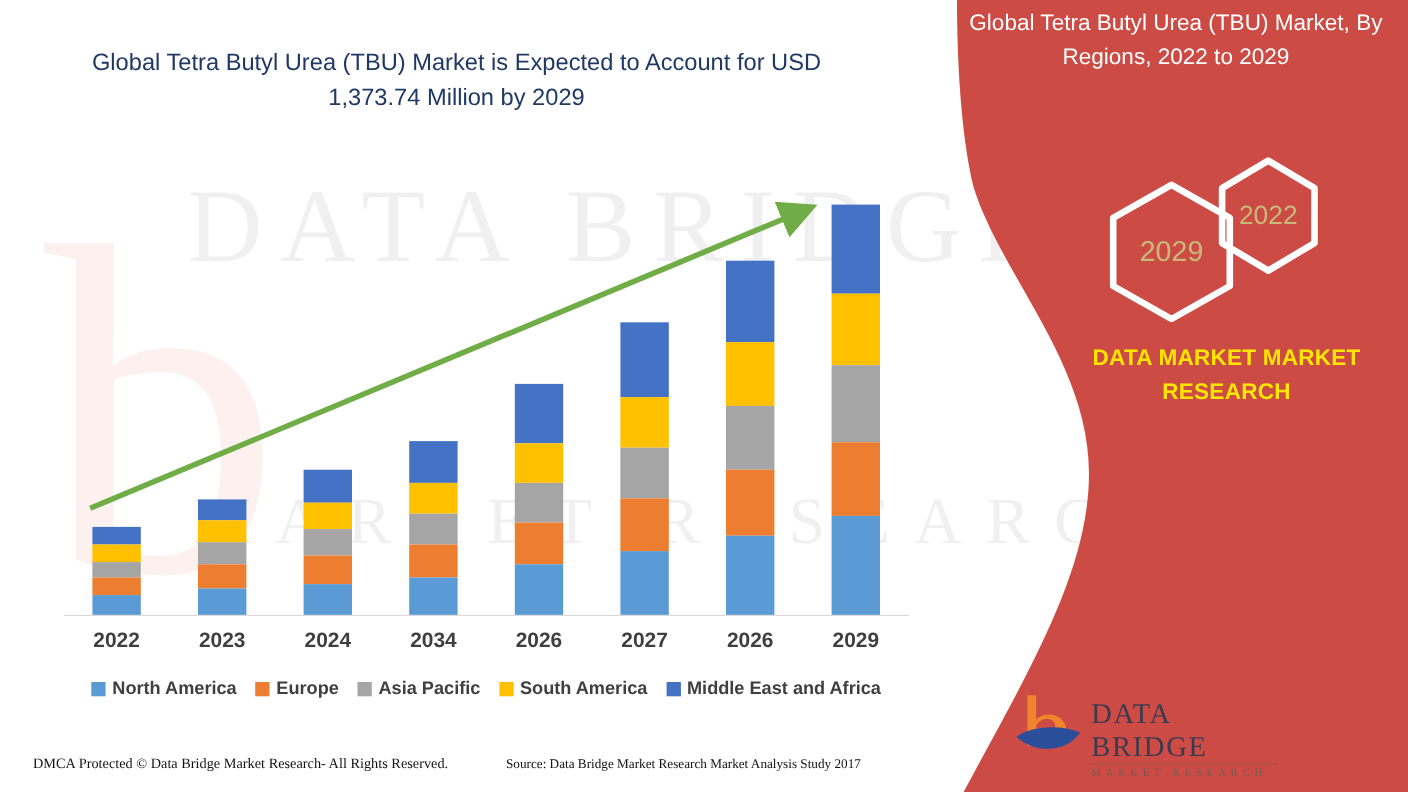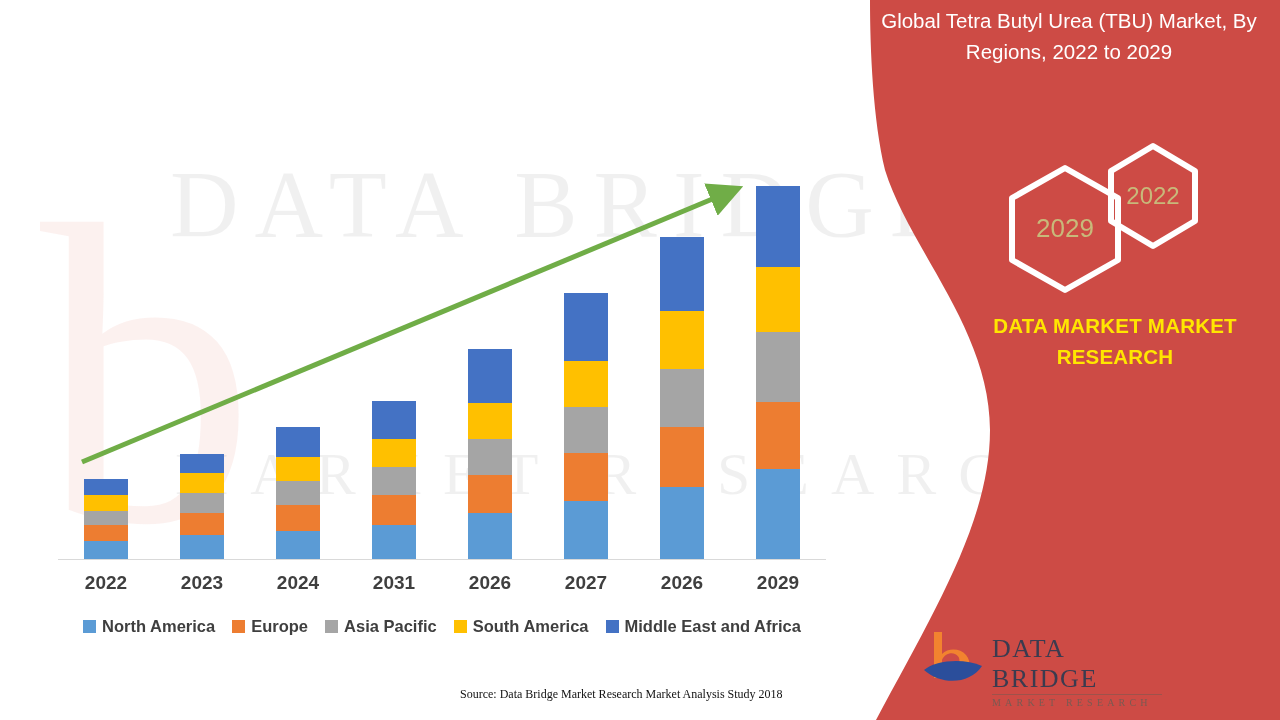--- a/index.html
+++ b/index.html
@@ -144,20 +144,21 @@
 </style>
 </head>
 <body>
 
 <div id="canvas">
 
   <div id="wm-b">b</div>
   <div class="watermark" id="wm-top">DATA BRIDGE</div>
   <div class="watermark" id="wm-bot">MARKET RESEARCH</div>
 
+  <div id="main-title">Global Tetra Butyl Urea (TBU) Market is Expected to Account for USD 1,373.74 Million by 2029</div>
 
   <div id="chart-area">
     <div id="plot">
         <div class="bar-slot">
           <div class="bar">
             <div class="seg" style="height: 18px; background: rgb(91, 155, 213);"></div>
             <div class="seg" style="height: 16px; background: rgb(237, 125, 49);"></div>
             <div class="seg" style="height: 14px; background: rgb(165, 165, 165);"></div>
             <div class="seg" style="height: 16px; background: rgb(255, 192, 0);"></div>
             <div class="seg" style="height: 16px; background: rgb(68, 114, 196);"></div>
@@ -236,21 +237,21 @@
         <path d="M0,0 L7,3.5 L0,7 Z" fill="#70AD47"></path>
       </marker>
     </defs>
     <line x1="82" y1="462" x2="722" y2="195" stroke="#70AD47" stroke-width="5" marker-end="url(#ah)"></line>
   </svg>
 
   <div id="x-labels">
       <div class="xl">2022</div>
       <div class="xl">2023</div>
       <div class="xl">2024</div>
-      <div class="xl">2031</div>
+      <div class="xl">2034</div>
       <div class="xl">2026</div>
       <div class="xl">2027</div>
       <div class="xl">2026</div>
       <div class="xl">2029</div>
     </div>
 
   <div id="legend">
       <div class="legend-item">
         <span class="legend-swatch" style="background: rgb(91, 155, 213);"></span>
         <span class="legend-label">North America</span>
@@ -266,21 +267,22 @@
       <div class="legend-item">
         <span class="legend-swatch" style="background: rgb(255, 192, 0);"></span>
         <span class="legend-label">South America</span>
       </div>
       <div class="legend-item">
         <span class="legend-swatch" style="background: rgb(68, 114, 196);"></span>
         <span class="legend-label">Middle East and Africa</span>
       </div>
     </div>
 
-  <div id="footer-source">Source: Data Bridge Market Research Market Analysis Study 2018</div>
+  <div id="footer-dmca">DMCA Protected © Data Bridge Market Research- All Rights Reserved.</div>
+  <div id="footer-source">Source: Data Bridge Market Research Market Analysis Study 2017</div>
 
   <div id="red-panel">
     <svg width="440" height="720" viewBox="0 0 440 720">
       <path id="panel-shape" d="M 30 0 L 440 0 L 440 720 L 36 720 C 95 610 150 520 150 430 C 150 330 70 250 45 170 C 33 120 30 50 30 0 Z" fill="#CD4B45"></path>
     </svg>
   </div>
 
   <div id="panel-title">Global Tetra Butyl Urea (TBU) Market, By Regions, 2022 to 2029</div>
 
   <div id="hex-wrap">

